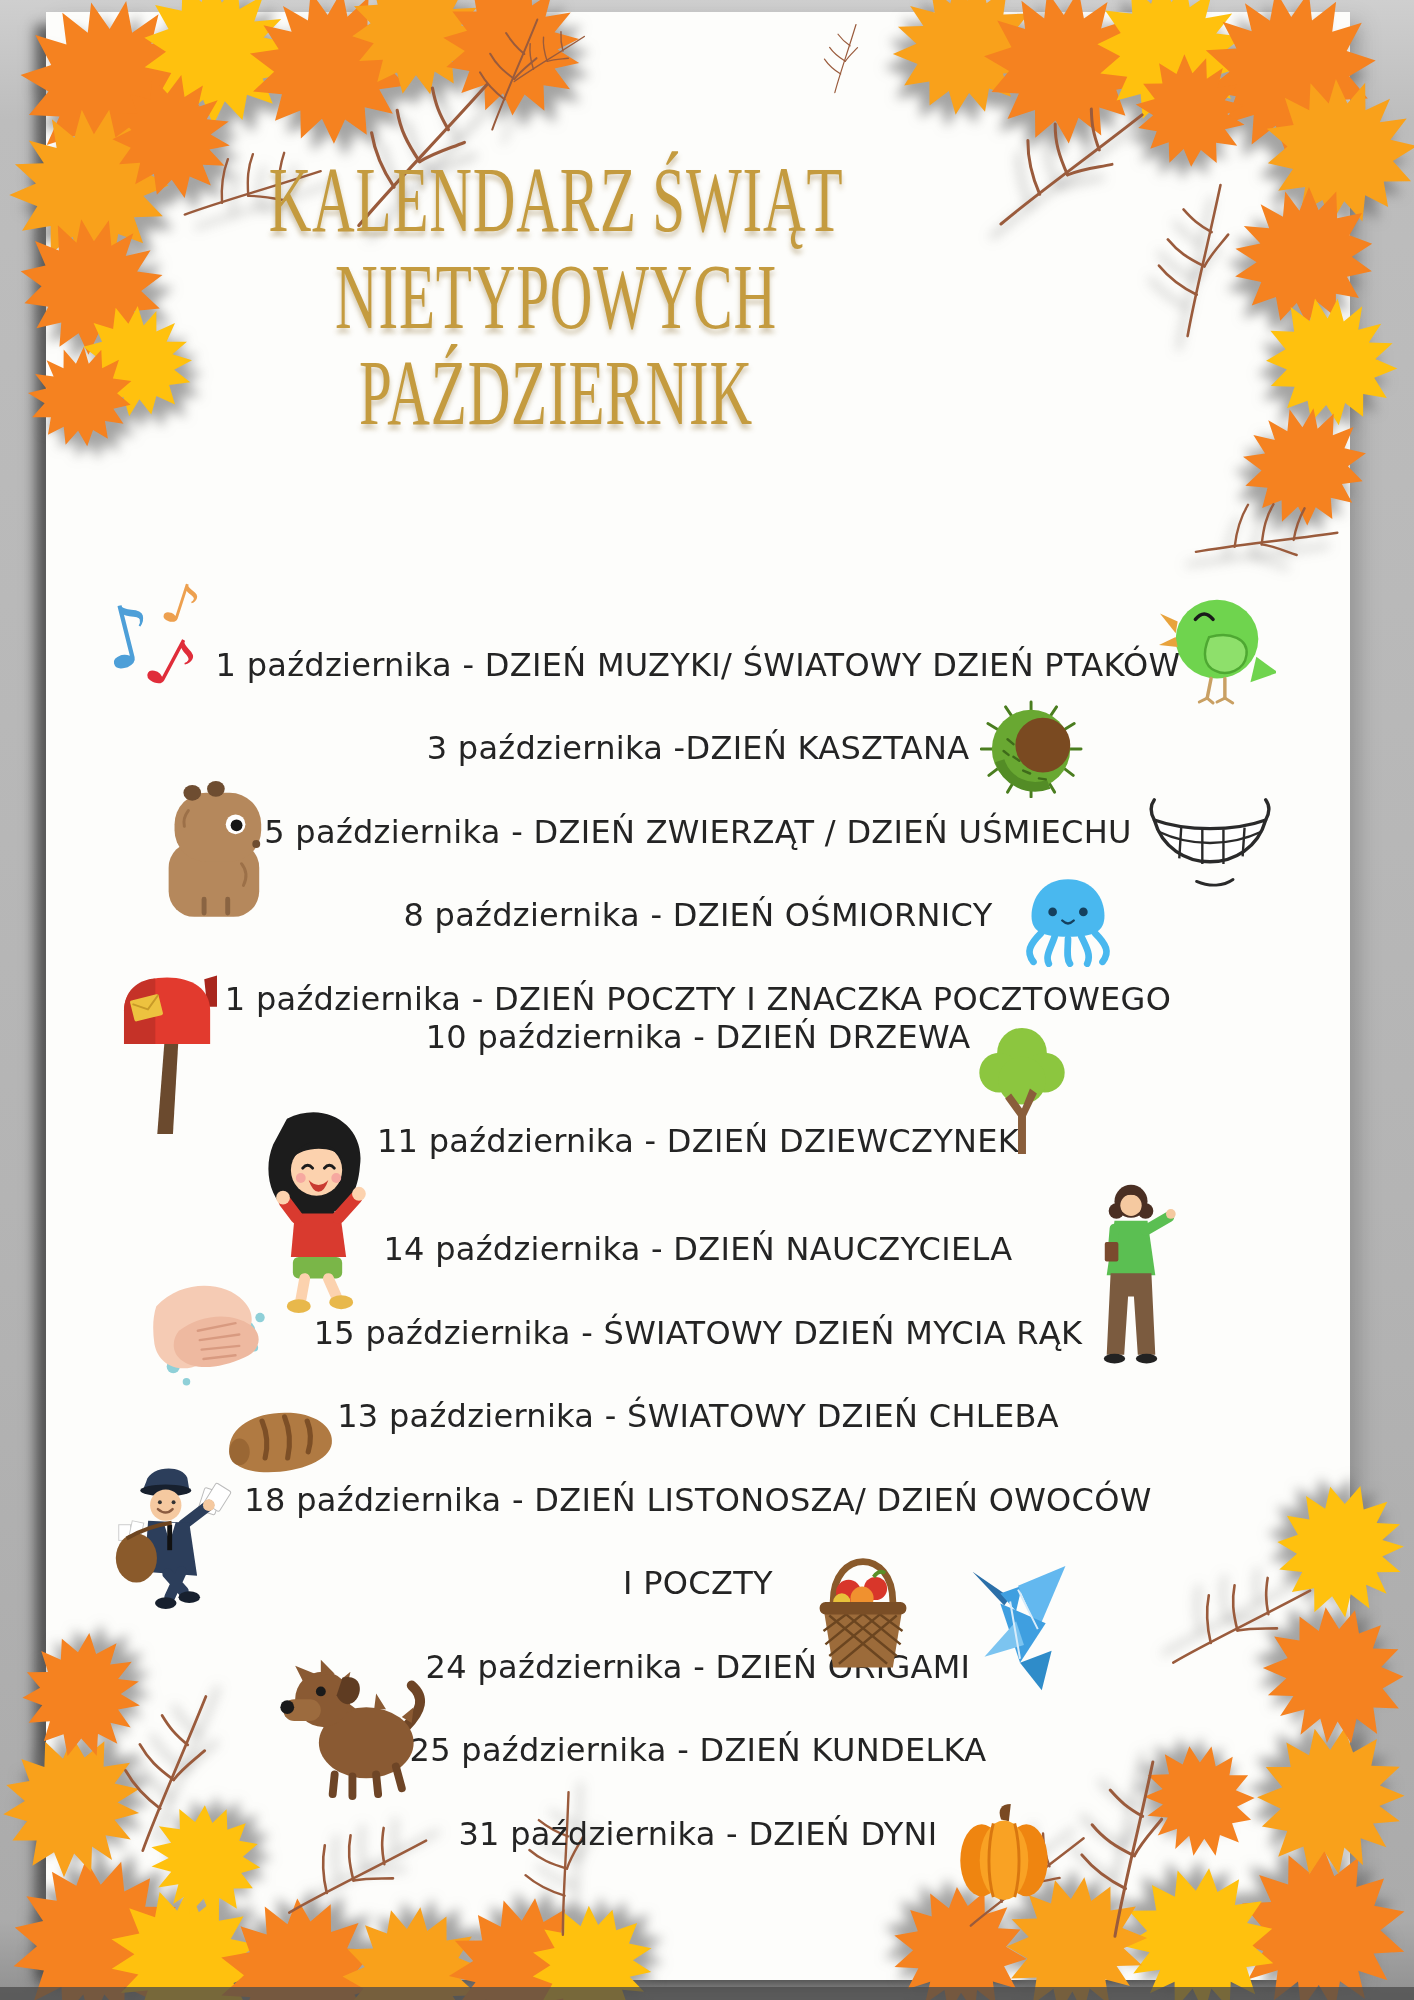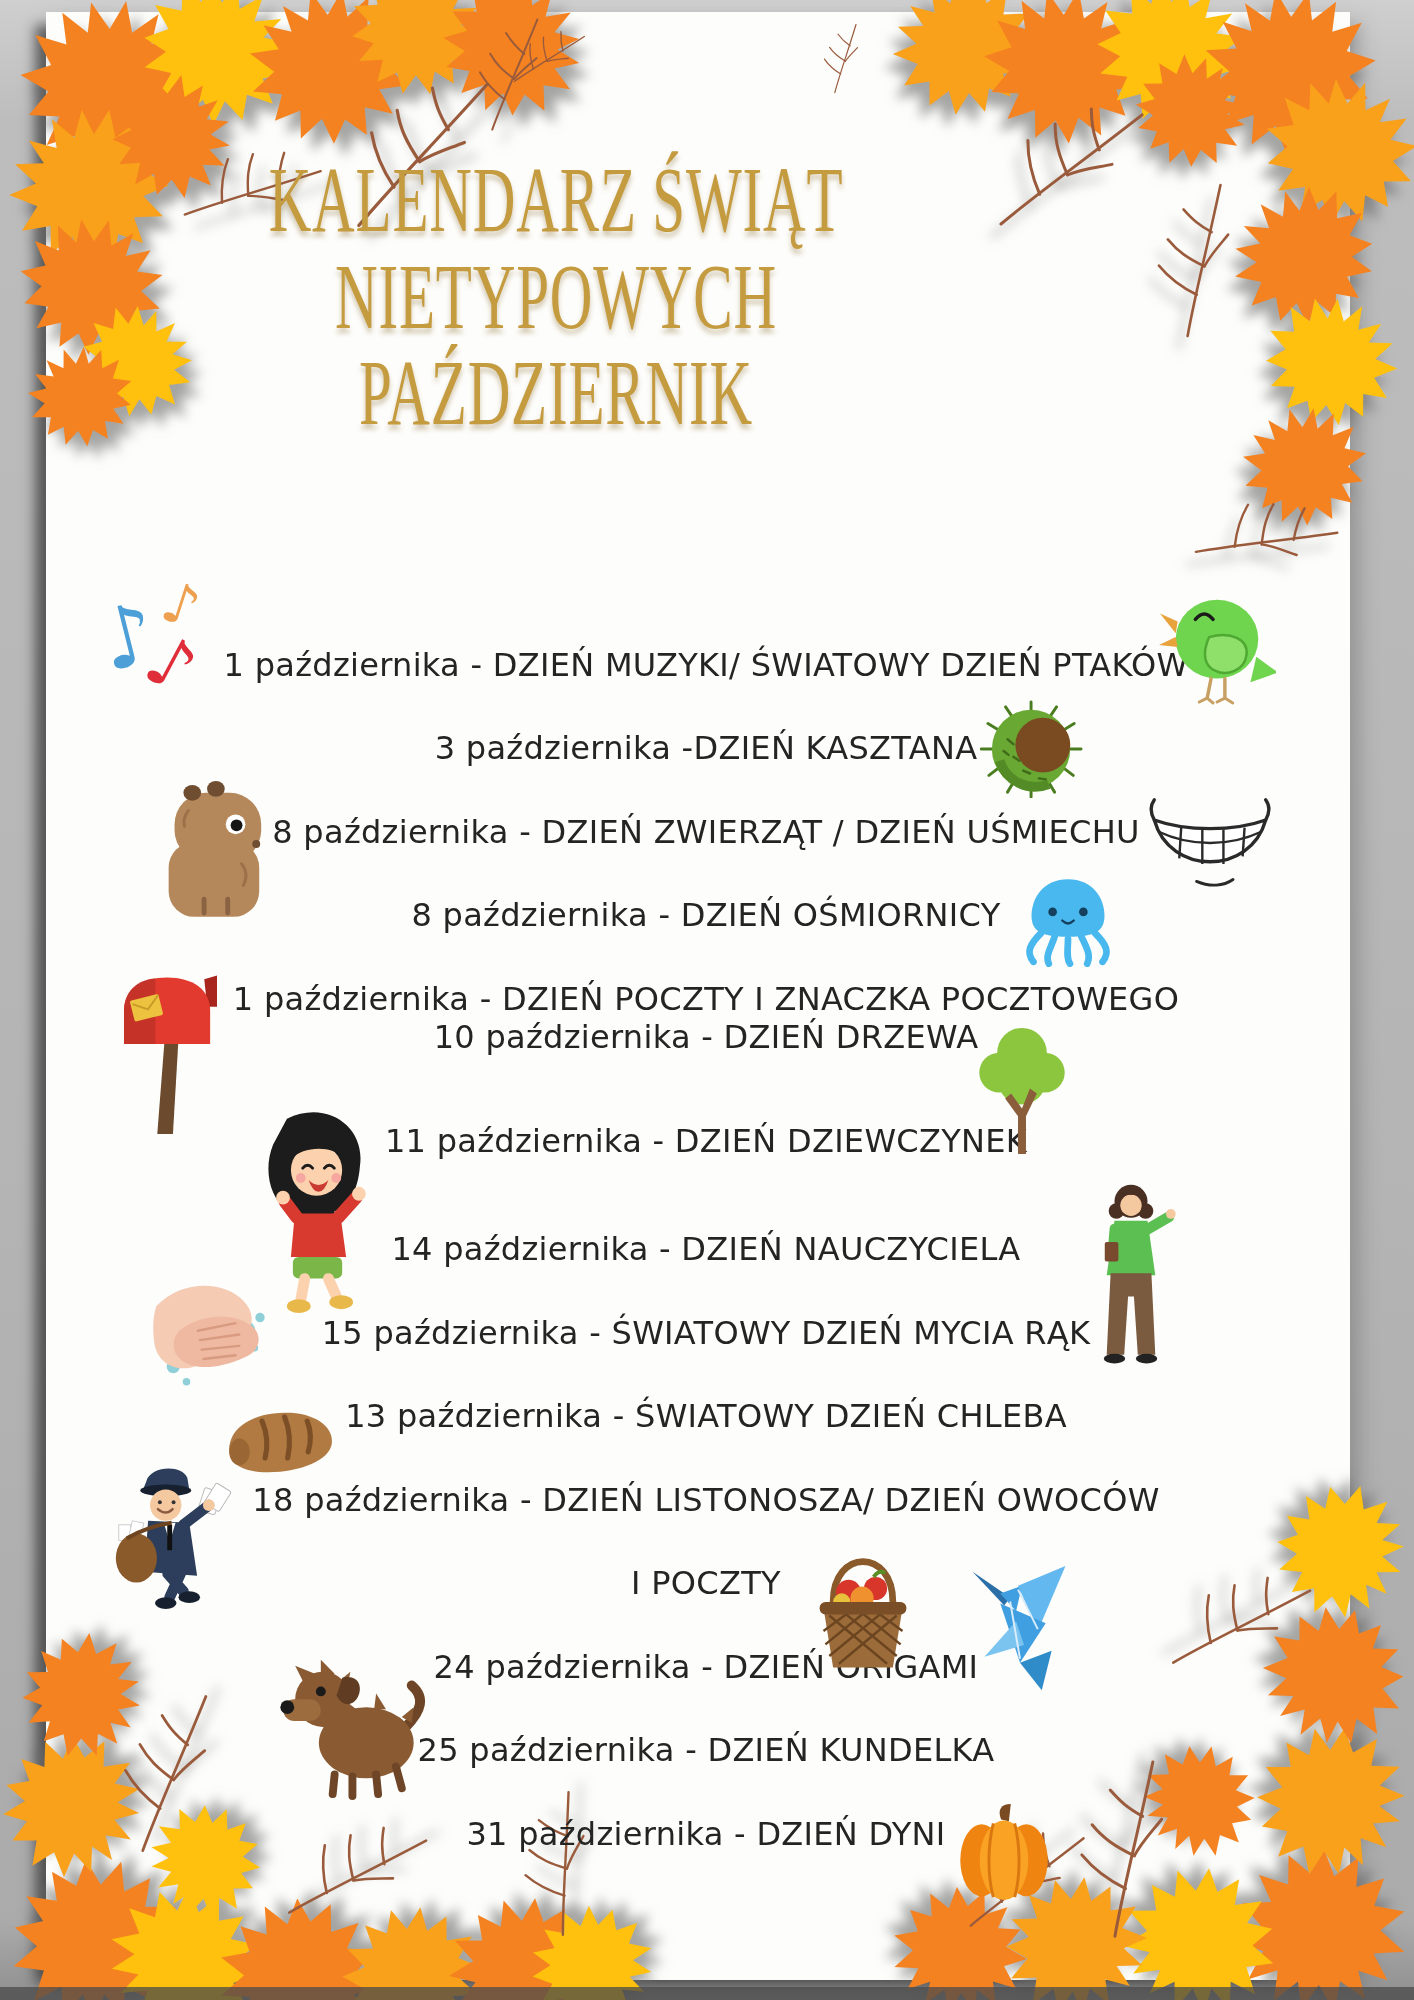--- a/index.html
+++ b/index.html
@@ -8,21 +8,21 @@
   #stage{position:relative;width:1414px;height:2000px;border-radius:22px;}
   #stage::after{content:"";position:absolute;left:0;right:0;bottom:0;height:13px;background:#4a4a4a;opacity:.75;}
   .poster{position:absolute;left:46px;top:12px;width:1304px;height:1968px;background:#fdfdfb;
     box-shadow:-16px 8px 12px -5px rgba(30,30,30,.62), 10px 10px 18px rgba(90,90,90,.35);}
   .title{position:absolute;left:0;top:140px;width:1020px;text-align:center;
     font-family:"Liberation Serif","DejaVu Serif",serif;font-size:72px;line-height:74px;
     color:#c49b3f;letter-spacing:1px;font-weight:400;
     transform:scale(.82,1.3);transform-origin:50% 0;
     text-shadow:0 4px 5px rgba(140,110,50,.38);}
   .row{position:absolute;left:0;width:100%;text-align:center;font-size:32px;line-height:38px;
-    color:#242424;letter-spacing:.3px;white-space:nowrap;padding-left:8px;}
+    color:#242424;letter-spacing:.3px;white-space:nowrap;}
   .ic{position:absolute;}
   .corner{position:absolute;overflow:visible;}
   .sh-tl{filter:drop-shadow(11px 13px 6px rgba(105,105,105,.6));}
   .sh-tr{filter:drop-shadow(-9px 13px 6px rgba(105,105,105,.6));}
   .sh-bl{filter:drop-shadow(12px -9px 6px rgba(105,105,105,.6));}
   .sh-br{filter:drop-shadow(-10px -9px 6px rgba(105,105,105,.6));}
   .note{position:absolute;font-family:"DejaVu Sans",sans-serif;line-height:1;}
 </style>
 </head>
 <body>
@@ -111,21 +111,21 @@
       </svg>
 
     <div class="title">
       <div>KALENDARZ ŚWIĄT</div>
       <div>NIETYPOWYCH</div>
       <div>PAŹDZIERNIK</div>
     </div>
 
     <div class="row" style="top:634px">1 października - DZIEŃ MUZYKI/ ŚWIATOWY DZIEŃ PTAKÓW</div>
     <div class="row" style="top:717px">3 października -DZIEŃ KASZTANA</div>
-    <div class="row" style="top:801px">8 października - DZIEŃ ZWIERZĄT / DZIEŃ UŚMIECHU</div>
+    <div class="row" style="top:801px">5 października - DZIEŃ ZWIERZĄT / DZIEŃ UŚMIECHU</div>
     <div class="row" style="top:884px">8 października - DZIEŃ OŚMIORNICY</div>
     <div class="row" style="top:968px">1 października - DZIEŃ POCZTY I ZNACZKA POCZTOWEGO</div>
     <div class="row" style="top:1006px">10 października - DZIEŃ DRZEWA</div>
     <div class="row" style="top:1110px">11 października - DZIEŃ DZIEWCZYNEK</div>
     <div class="row" style="top:1218px">14 października - DZIEŃ NAUCZYCIELA</div>
     <div class="row" style="top:1302px">15 października - ŚWIATOWY DZIEŃ MYCIA RĄK</div>
     <div class="row" style="top:1385px">13 października - ŚWIATOWY DZIEŃ CHLEBA</div>
     <div class="row" style="top:1469px">18 października - DZIEŃ LISTONOSZA/ DZIEŃ OWOCÓW</div>
     <div class="row" style="top:1552px">I POCZTY</div>
     <div class="row" style="top:1636px">24 października - DZIEŃ ORIGAMI</div>

